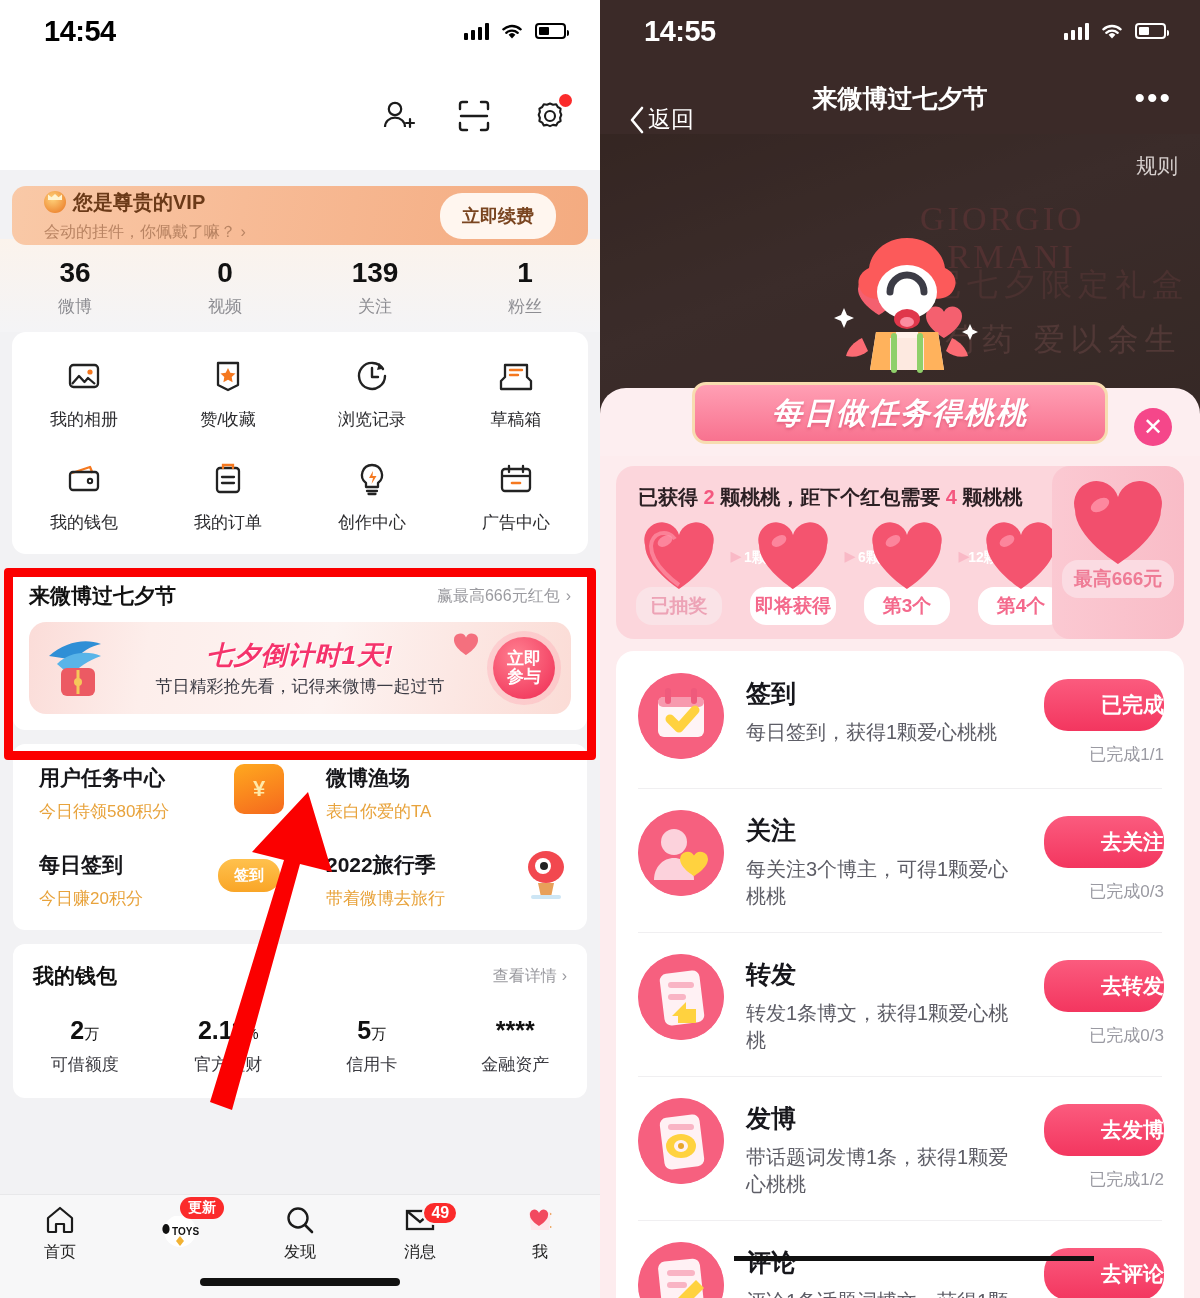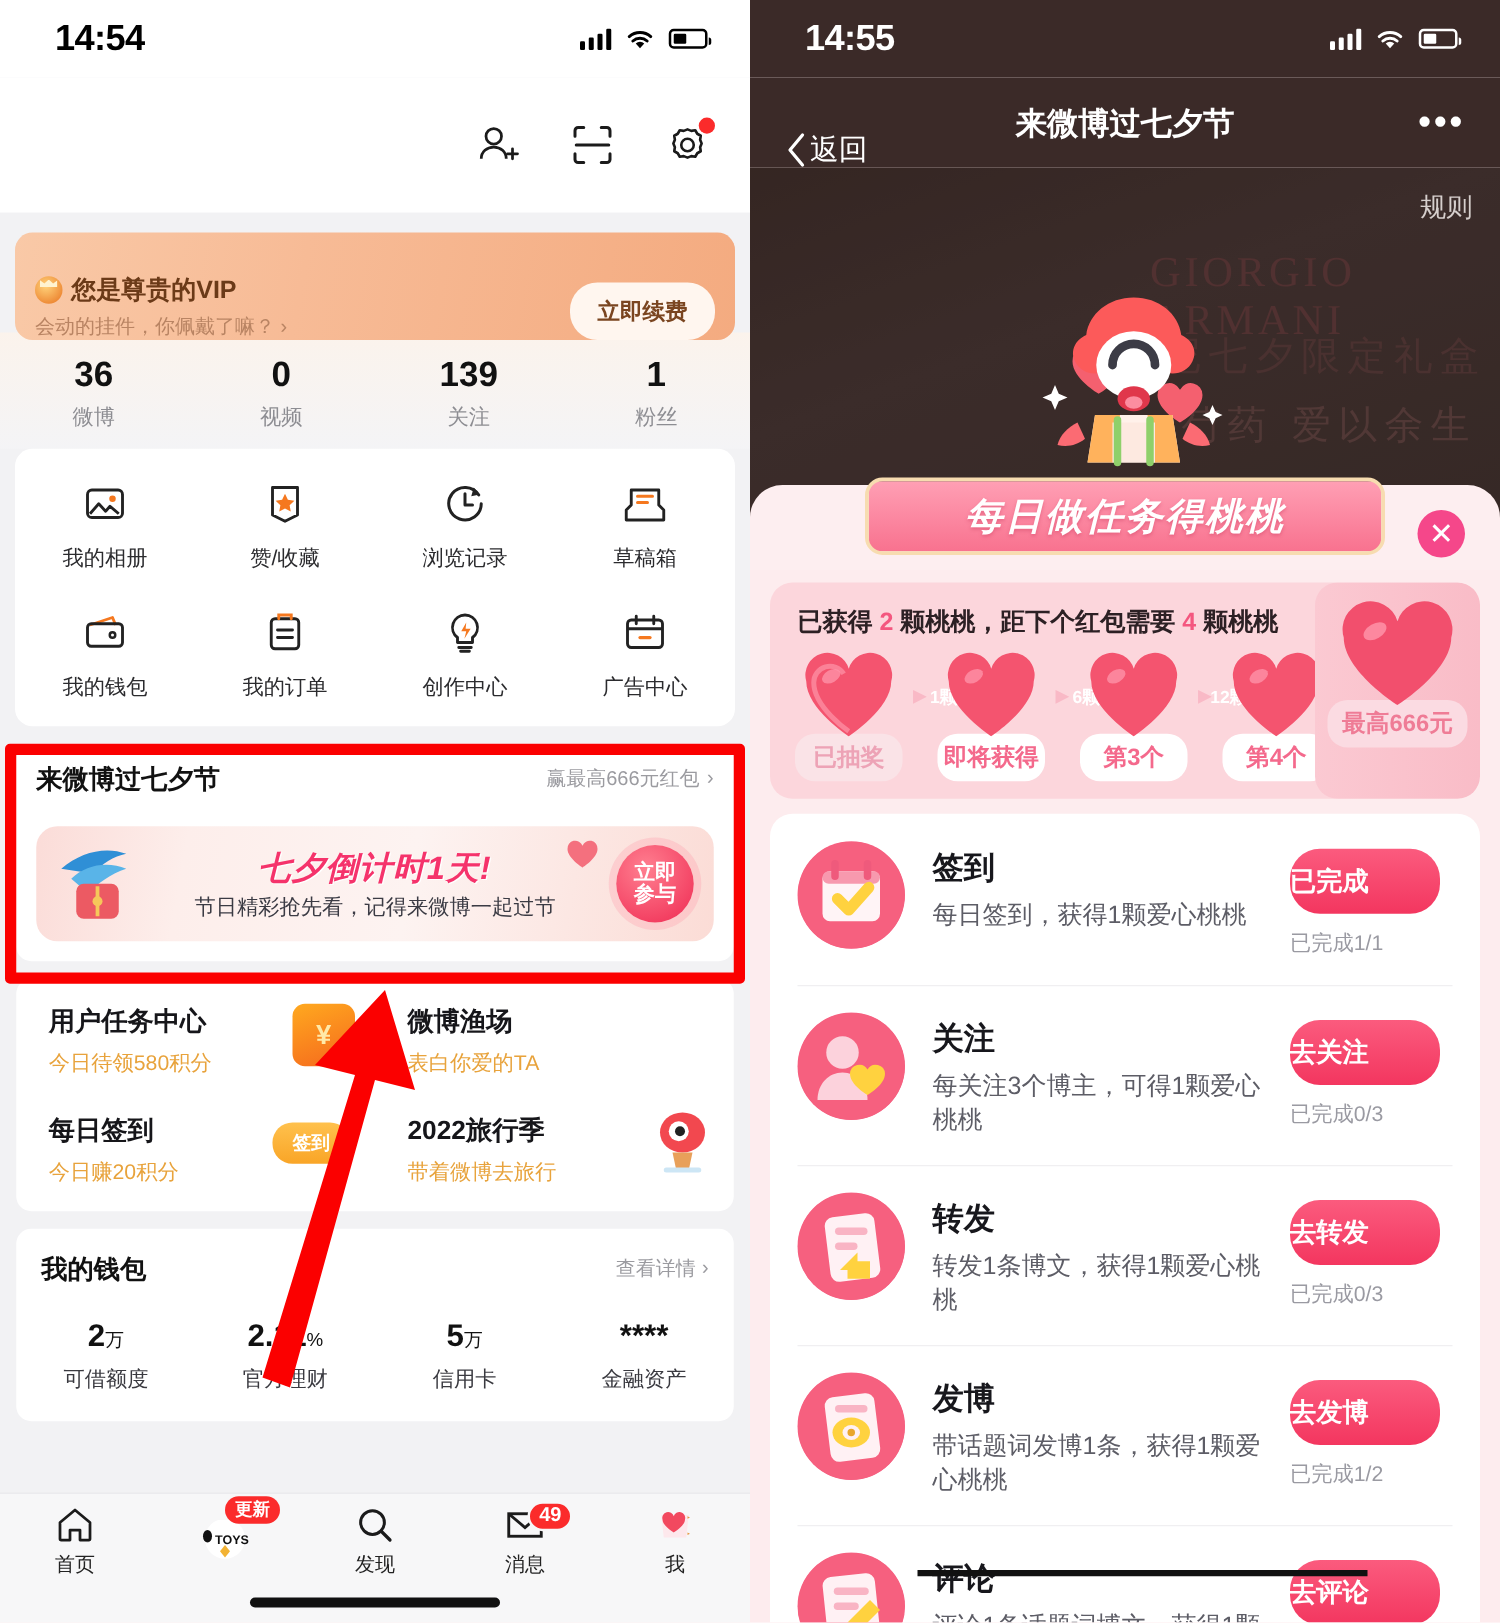--- a/index.html
+++ b/index.html
@@ -31,23 +31,23 @@
   .batt::after{content:"";position:absolute;right:-5px;top:5px;width:2px;height:6px;background:#000;border-radius:0 2px 2px 0}
   .batt i{display:block;height:100%;width:45%;background:#000;border-radius:1px}
 
   .l-topicons {
     background:#fff; height:108px; display:flex; align-items:center;
     justify-content:flex-end; gap:36px; padding-right:30px;
   }
   .ticon { width:40px; height:40px; position:relative; cursor:pointer; }
 
   .vip-banner {
-    margin:16px 12px 0; height:86px; border-radius:14px;
+    margin:16px 12px 0; height:59px; border-radius:14px;
     background:linear-gradient(100deg,#f9c9a7 0%,#f7bb96 40%,#f4ab80 100%);
-    display:flex; align-items:flex-end; padding:0 16px; position:relative;
+    display:flex; align-items:center; padding:0 32px; position:relative;
   }
   .vip-left { flex:1; }
   .vip-t1 { display:flex; align-items:center; gap:7px; font-size:20px; font-weight:bold; color:#6b3a18; }
   .vip-badge { width:22px; height:22px; border-radius:50%;
     background:radial-gradient(circle at 40% 35%,#ffd27a,#e8721f); position:relative; }
   .vip-badge::after{content:"";position:absolute;left:4px;top:3px;width:14px;height:6px;
     background:#fff3d0;clip-path:polygon(0 100%,0 10%,25% 55%,50% 0,75% 55%,100% 10%,100% 100%);}
   .vip-t2 { font-size:16px; color:#b98463; margin-top:6px; }
   .vip-btn {
     background:#fff6ef; color:#7a4520; font-size:18px; font-weight:bold;
@@ -74,21 +74,21 @@
     position:absolute; left:4px; top:0; width:592px; height:192px;
     border:9px solid #fb0000; border-radius:4px; pointer-events:none; z-index:5;
   }
   .promo-card {
     background:#fff; margin:9px 13px; border-radius:12px; padding:14px 16px 16px;
   }
   .promo-head { display:flex; align-items:center; justify-content:space-between; }
   .promo-title { font-size:21px; font-weight:bold; color:#111; }
   .promo-sub { font-size:16px; color:#9b9ba0; display:flex; align-items:center; gap:6px; }
   .promo-img {
-    margin-top:24px; height:92px; border-radius:17px; position:relative; overflow:hidden;
+    margin-top:12px; height:92px; border-radius:17px; position:relative; overflow:hidden;
     background:linear-gradient(100deg,#fbdcd8 0%,#fdeeeb 22%,#fdf3f1 55%,#fbdcd6 100%);
     display:flex; align-items:center; justify-content:center;
   }
   .promo-img .bigtxt { font-size:26px; font-style:italic; font-weight:bold; color:#f5336b;
     letter-spacing:1px; text-shadow:1px 1px 0 #fff; }
   .promo-img .subtxt { font-size:17px; color:#3b3b44; margin-top:2px; }
   .promo-cta {
     position:absolute; right:16px; top:50%; transform:translateY(-50%);
     width:62px; height:62px; border-radius:50%;
     background:radial-gradient(circle at 38% 30%,#ff7f90,#ef2a52);
@@ -201,21 +201,21 @@
 
   .tasks { margin:12px 16px 0; background:#fff; border-radius:18px; overflow:hidden; }
   .task-item { display:flex; align-items:flex-start; padding:22px 20px 22px 22px; position:relative; }
   .task-item + .task-item::before { content:""; position:absolute; left:22px; right:22px; top:0;
     height:1px; background:#f0eff1; }
   .ticon2 { width:86px; height:86px; border-radius:50%; flex:none; position:relative;
     background:radial-gradient(circle at 35% 28%,#ffa7bd,#f4557e); overflow:hidden; }
   .tbody { flex:1; padding:4px 10px 0 22px; }
   .tname { font-size:25px; font-weight:bold; color:#17171c; }
   .tdesc { font-size:20px; color:#5d5d66; margin-top:9px; line-height:1.35; }
-  .tright { width:132px; flex:none; text-align:left; padding-top:6px; }
+  .tright { width:132px; flex:none; text-align:right; padding-top:6px; }
   .tbtn { display:inline-block; width:120px; padding:12px 0; border-radius:24px;
     background:linear-gradient(180deg,#fb5b7e,#f3365f); color:#fff;
     font-size:21px; font-weight:bold; cursor:pointer; }
   .tprog { font-size:17px; color:#9a9aa2; margin-top:12px; }
   .strike { position:absolute; left:118px; right:90px; top:36px; height:5px; background:#111; }
 </style>
 </head>
 <body>
 
 <div class="screens">

